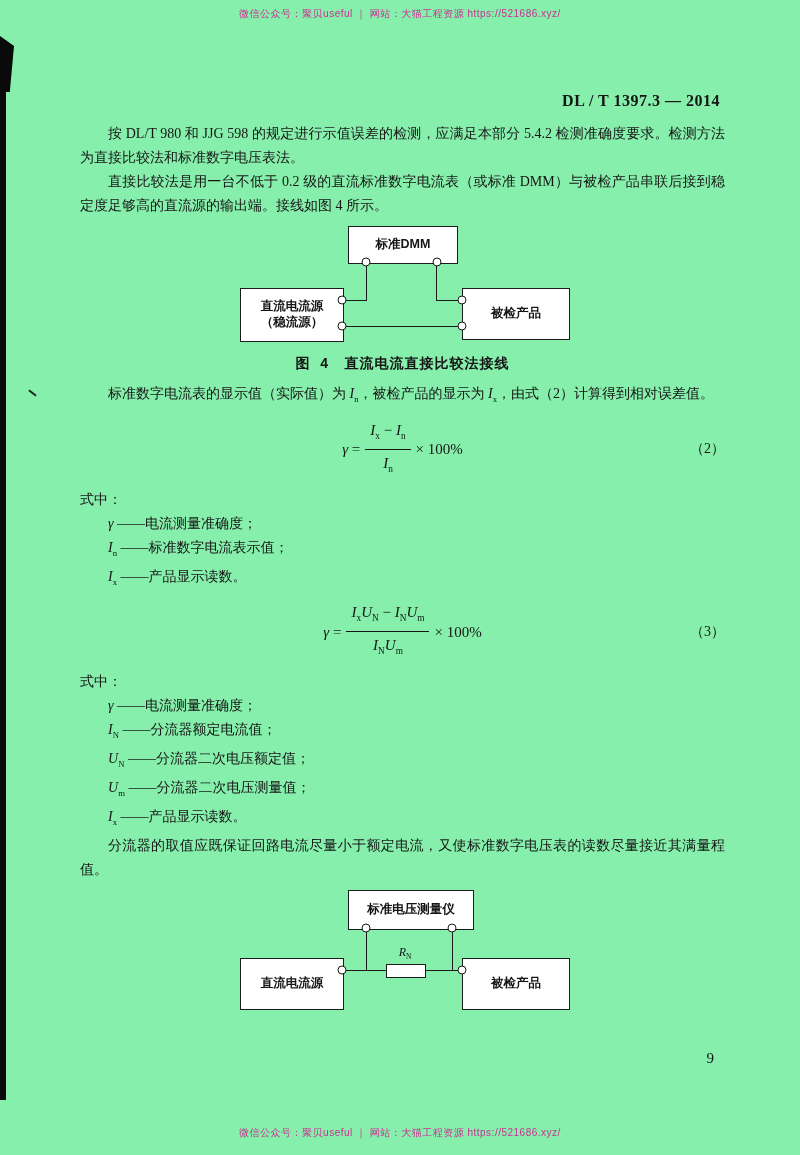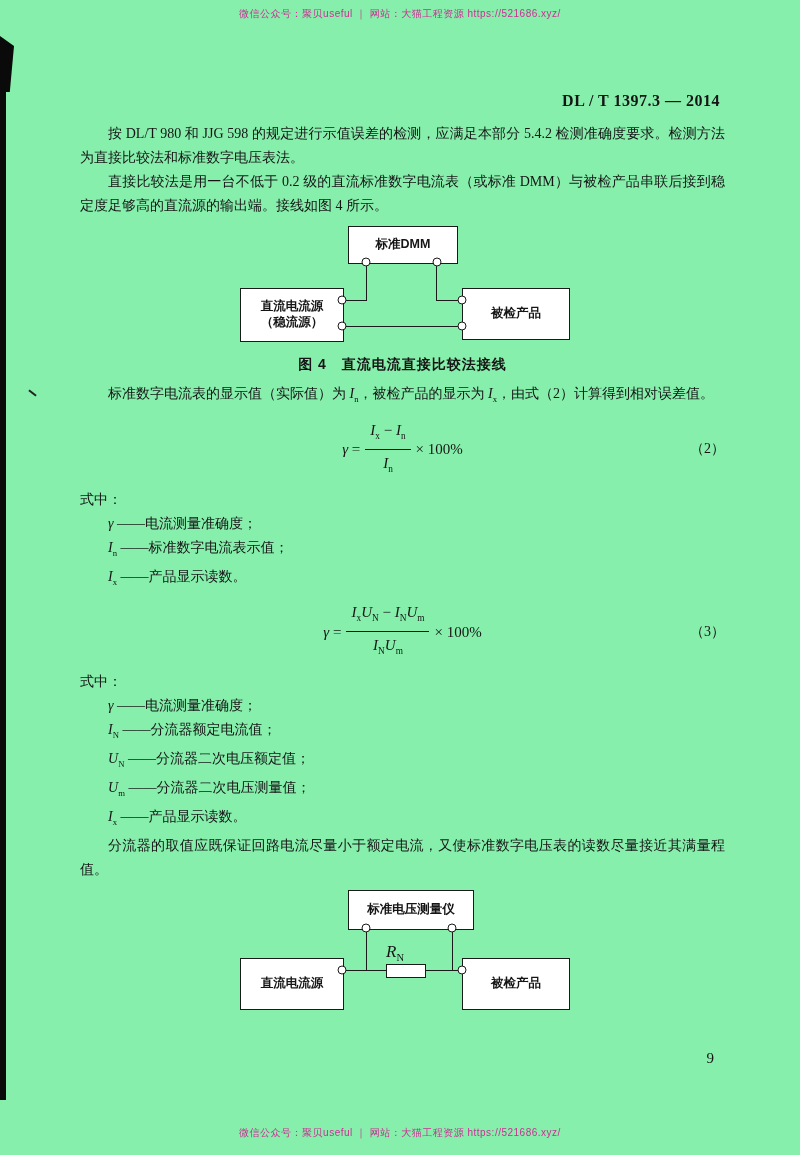--- a/index.html
+++ b/index.html
@@ -39,22 +39,22 @@
   .figure{margin:8px 0 6px 0;}
   .fig-canvas{position:relative;width:100%;}
   .fig-box{position:absolute;border:1px solid #1a1a1a;background:#fff;
     display:flex;flex-direction:column;align-items:center;justify-content:center;
     font-family:"Liberation Sans","DejaVu Sans",sans-serif;font-weight:bold;font-size:12.5px;line-height:1.25;text-align:center;z-index:2;}
   .wire{position:absolute;background:#1a1a1a;z-index:0;}
   .wire.h{height:1px;}
   .wire.v{width:1px;}
   .term{position:absolute;width:7px;height:7px;border:1px solid #1a1a1a;border-radius:50%;background:#fff;transform:translate(-50%,-50%);z-index:3;}
   .resistor{position:absolute;border:1px solid #1a1a1a;background:#fff;z-index:2;}
-  .resistor-label{position:absolute;font-size:17px;z-index:2;}
-  .fig-caption{margin-top:6px;text-align:center;font-family:Liberation Sans, sans-serif;font-weight:bold;font-size:14px;letter-spacing:1px;}
+  .resistor-label{position:absolute;text-align:center;font-size:12px;z-index:2;}
+  .fig-caption{margin-top:6px;text-align:center;font-family:Liberation Mono, monospace;font-weight:bold;font-size:14px;letter-spacing:1px;}
   
   .page-number{position:absolute;right:86px;top:1050px;font-size:15px;}
 </style>
 </head>
 <body>
 
 <div class="page">
 
   <div class="scan-blob"></div>
   <div class="scan-strip"></div>

